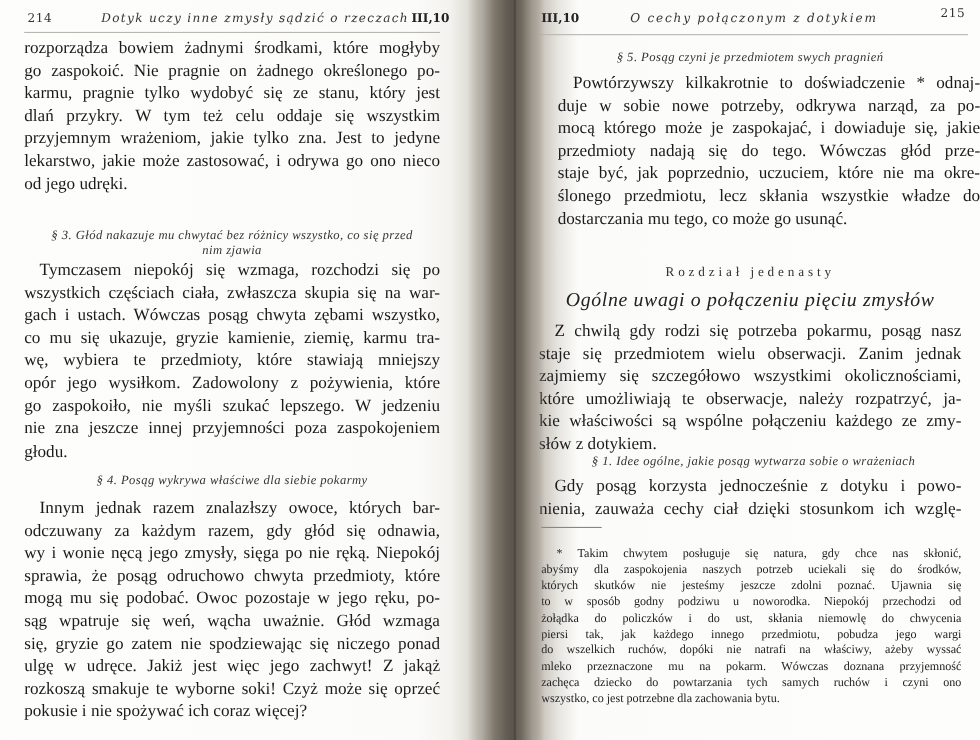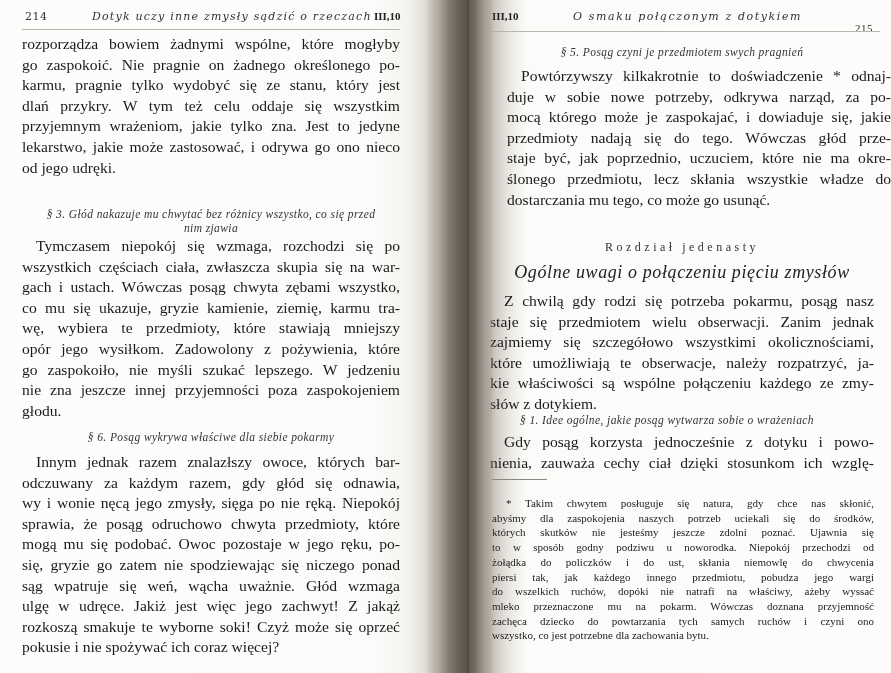--- a/index.html
+++ b/index.html
@@ -12,21 +12,21 @@
   .spread { position: absolute; left: 0; top: 0; width: 833px; height: 673px; }
   .page { position: absolute; top: 0; height: 673px; }
   .page-left { left: 0; width: 445px; background: linear-gradient(to right, #fdfdfb 0%, #fbfbf9 85%, #f3f2ee 92%, #d9d6cf 97%, #b4afa6 100%); }
   .page-right { left: 445px; width: 446px; background: linear-gradient(to right, #6d675e 0%, #8c867c 4%, #b9b4ab 9%, #e7e5e0 14%, #fbfbf9 18%, #fdfdfb 100%); }
   .gutter { position: absolute; left: 425px; top: 0; width: 70px; height: 673px;
     background: linear-gradient(to right, rgba(200,196,188,0) 0%, #b3aea4 18%, #7e786d 35%, #645e55 50%, #5a554d 58%, #6f695f 70%, #a39d93 85%, rgba(230,228,222,0) 100%); }
   .gutter-line { position: absolute; left: 467px; top: 0; width: 2px; height: 673px; background: #3f3a33; opacity: .55; }
   .rh-rule { position: absolute; top: 30px; height: 1px; background: #b9b6b0; }
   .rh-num { position: absolute; font-family: "DejaVu Serif", serif; font-size: 11px; color: #333; letter-spacing: .5px; }
   .rh-title { position: absolute; font-style: italic; font-size: 11px; color: #333; letter-spacing: 1.2px; white-space: nowrap; }
-  .rh-sec { position: absolute; font-weight: bold; font-size: 11px; color: #222; font-family: Liberation Serif, serif; }
+  .rh-sec { position: absolute; font-weight: bold; font-size: 11px; color: #222; }
 
   .text-block { position: absolute; font-family: "Liberation Serif", serif; font-size: 15.6px; line-height: 20.6px; text-align: justify; text-align-last: left; }
   .text-block .ln { display: block; white-space: nowrap; text-align-last: justify; text-align: justify; }
   .text-block .ln.last { text-align-last: left; }
   .indent { padding-left: 14px; }
 
   .section-head { position: absolute; font-family: "Liberation Serif", serif; font-style: italic; font-size: 11.5px; line-height: 14px; text-align: center; color: #333; letter-spacing: .4px; }
   .chapter-label { position: absolute; font-family: "Liberation Serif", serif; font-size: 12px; letter-spacing: 3.5px; text-align: center; color: #333; }
   .chapter-title { position: absolute; font-family: "Liberation Serif", serif; font-style: italic; font-size: 18px; text-align: center; color: #222; letter-spacing: .6px; }
 
@@ -41,21 +41,21 @@
 <div class="spread">
   <div class="page page-left">
     <div>
       <span class="rh-num" style="left:25px;top:10px;">214</span>
       <span class="rh-title" style="left:92px;top:10px;">Dotyk uczy inne zmysły sądzić o rzeczach</span>
       <span class="rh-sec" style="left:374px;top:10px;">III,10</span>
       <div class="rh-rule" style="left:22px;width:378px;top:29px;"></div>
     </div>
 
     <div class="text-block" style="left:22px;top:34px;width:378px;">
-      <span class="ln">rozporządza bowiem żadnymi wspólne, które mogłyby</span>
+      <span class="ln">rozporządza bowiem żadnymi środkami, które mogłyby</span>
       <span class="ln">go zaspokoić. Nie pragnie on żadnego określonego po-</span>
       <span class="ln">karmu, pragnie tylko wydobyć się ze stanu, który jest</span>
       <span class="ln">dlań przykry. W tym też celu oddaje się wszystkim</span>
       <span class="ln">przyjemnym wrażeniom, jakie tylko zna. Jest to jedyne</span>
       <span class="ln">lekarstwo, jakie może zastosować, i odrywa go ono nieco</span>
       <span class="ln last">od jego udręki.</span>
     </div>
 
     <div class="section-head" style="left:22px;top:207px;width:378px;">
       <div>§ 3. Głód nakazuje mu chwytać bez różnicy wszystko, co się przed</div>
@@ -67,41 +67,41 @@
       <span class="ln">wszystkich częściach ciała, zwłaszcza skupia się na war-</span>
       <span class="ln">gach i ustach. Wówczas posąg chwyta zębami wszystko,</span>
       <span class="ln">co mu się ukazuje, gryzie kamienie, ziemię, karmu tra-</span>
       <span class="ln">wę, wybiera te przedmioty, które stawiają mniejszy</span>
       <span class="ln">opór jego wysiłkom. Zadowolony z pożywienia, które</span>
       <span class="ln">go zaspokoiło, nie myśli szukać lepszego. W jedzeniu</span>
       <span class="ln">nie zna jeszcze innej przyjemności poza zaspokojeniem</span>
       <span class="ln last">głodu.</span>
     </div>
 
-    <div class="section-head" style="left:22px;top:430px;width:378px;">§ 6. Posąg wykrywa właściwe dla siebie pokarmy</div>
+    <div class="section-head" style="left:22px;top:430px;width:378px;">§ 4. Posąg wykrywa właściwe dla siebie pokarmy</div>
 
     <div class="text-block" style="left:22px;top:452px;width:378px;">
       <span class="ln indent">Innym jednak razem znalazłszy owoce, których bar-</span>
       <span class="ln">odczuwany za każdym razem, gdy głód się odnawia,</span>
       <span class="ln">wy i wonie nęcą jego zmysły, sięga po nie ręką. Niepokój</span>
       <span class="ln">sprawia, że posąg odruchowo chwyta przedmioty, które</span>
       <span class="ln">mogą mu się podobać. Owoc pozostaje w jego ręku, po-</span>
+      <span class="ln">sąg wpatruje się weń, wącha uważnie. Głód wzmaga</span>
       <span class="ln">się, gryzie go zatem nie spodziewając się niczego ponad</span>
-      <span class="ln">sąg wpatruje się weń, wącha uważnie. Głód wzmaga</span>
       <span class="ln">ulgę w udręce. Jakiż jest więc jego zachwyt! Z jakąż</span>
       <span class="ln">rozkoszą smakuje te wyborne soki! Czyż może się oprzeć</span>
       <span class="ln last">pokusie i nie spożywać ich coraz więcej?</span>
     </div>
   </div>
 
   <div class="page page-right">
     <div>
       <span class="rh-sec" style="left:47px;top:10px;">III,10</span>
-      <span class="rh-title" style="left:128px;top:10px;letter-spacing:1.6px;">O smaku połączonym z dotykiem</span>
-      <span class="rh-num" style="left:410px;top:22px;font-family:Liberation Serif, serif;">215</span>
+      <span class="rh-title" style="left:128px;top:10px;letter-spacing:1.6px;">O cechy połączonym z dotykiem</span>
+      <span class="rh-num" style="left:410px;top:5px;">215</span>
       <div class="rh-rule" style="left:45px;width:390px;top:31px;"></div>
     </div>
 
     <div class="section-head" style="left:45px;top:45px;width:384px;">§ 5. Posąg czyni je przedmiotem swych pragnień</div>
 
     <div class="text-block" style="left:62px;top:66px;width:384px;">
       <span class="ln indent">Powtórzywszy kilkakrotnie to doświadczenie * odnaj-</span>
       <span class="ln">duje w sobie nowe potrzeby, odkrywa narząd, za po-</span>
       <span class="ln">mocą którego może je zaspokajać, i dowiaduje się, jakie</span>
       <span class="ln">przedmioty nadają się do tego. Wówczas głód prze-</span>
@@ -115,21 +115,21 @@
 
     <div class="text-block" style="left:45px;top:291px;width:384px;">
       <span class="ln indent">Z chwilą gdy rodzi się potrzeba pokarmu, posąg nasz</span>
       <span class="ln">staje się przedmiotem wielu obserwacji. Zanim jednak</span>
       <span class="ln">zajmiemy się szczegółowo wszystkimi okolicznościami,</span>
       <span class="ln">które umożliwiają te obserwacje, należy rozpatrzyć, ja-</span>
       <span class="ln">kie właściwości są wspólne połączeniu każdego ze zmy-</span>
       <span class="ln last">słów z dotykiem.</span>
     </div>
 
-    <div class="section-head" style="left:30px;top:413px;width:384px;">§ 1. Idee ogólne, jakie posąg wytwarza sobie o wrażeniach</div>
+    <div class="section-head" style="left:48px;top:413px;width:384px;">§ 1. Idee ogólne, jakie posąg wytwarza sobie o wrażeniach</div>
 
     <div class="text-block" style="left:45px;top:432px;width:384px;">
       <span class="ln indent">Gdy posąg korzysta jednocześnie z dotyku i powo-</span>
       <span class="ln">nienia, zauważa cechy ciał dzięki stosunkom ich wzglę-</span>
     </div>
 
     <div class="fn-rule" style="left:47px;top:479px;width:55px;"></div>
 
     <div class="footnote" style="left:47px;top:496px;width:382px;">
       <span class="ln indent">* Takim chwytem posługuje się natura, gdy chce nas skłonić,</span>

